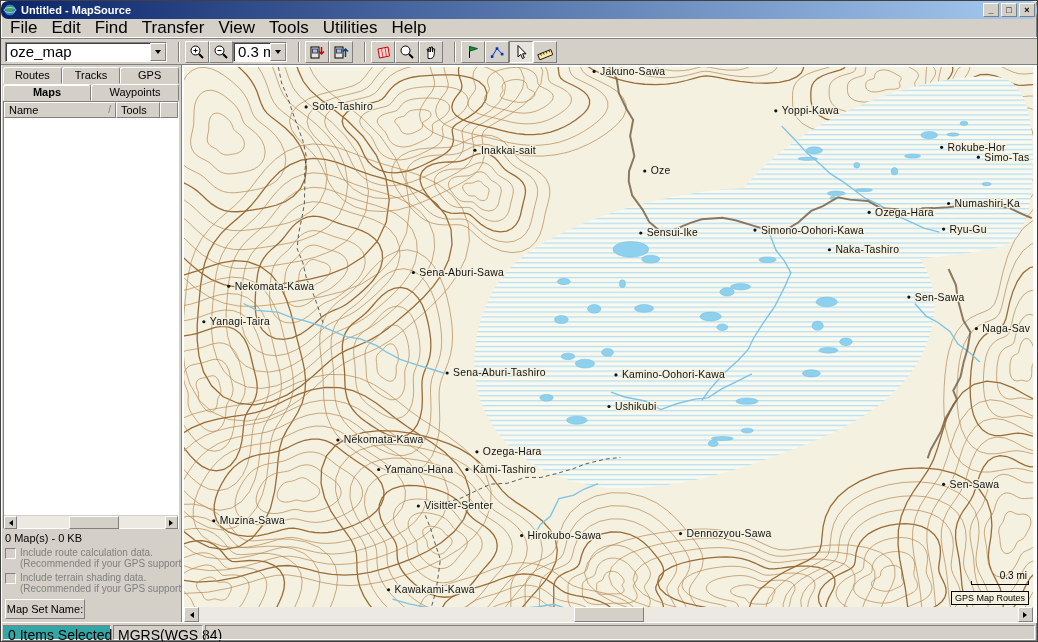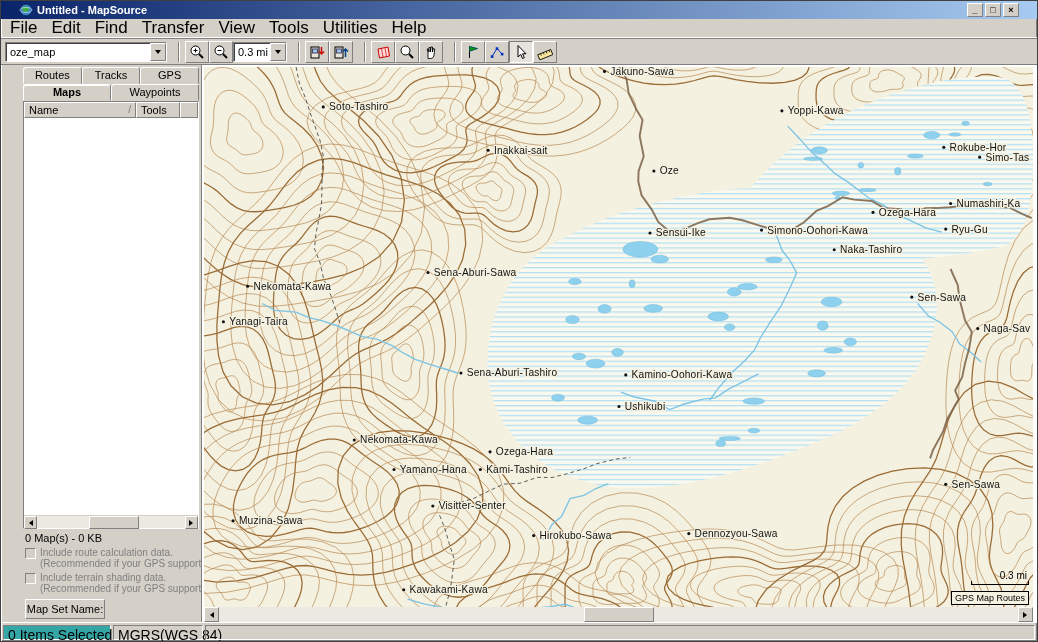--- a/index.html
+++ b/index.html
@@ -1,50 +1,50 @@
 <!DOCTYPE html>
 <html><head>
 <meta charset="utf-8">
 <style>
   * { box-sizing: border-box; margin: 0; padding: 0; }
   body { background:#ffffff; font-family:"Liberation Sans", sans-serif; }
   .window{ width:1038px; height:642px; background:#d4d0c8; border:1px solid #404040;
     box-shadow: inset 1px 1px 0 #ffffff, inset -1px -1px 0 #808080;
     display:flex; flex-direction:column; overflow:hidden; }
   
-  .titlebar{ height:18px; flex:0 0 18px; display:flex; align-items:center; padding:0 18px;
-    background:linear-gradient(90deg,#0a246a,#a6caf0); color:#fff; }
+  .titlebar{ height:18px; flex:0 0 18px; display:flex; align-items:center; padding:0 2px;
+    background:linear-gradient(90deg,#0a246a,#a6caf0); color:#fff;border-radius:7px; }
   .titlebar .title{ font-size:11px; font-weight:bold; margin-left:4px; flex:1;
     white-space:nowrap; overflow:hidden; }
   .appicon{ width:14px; height:14px; display:inline-block; }
   .winbtn{ width:16px; height:14px; margin-left:2px; background:#d4d0c8;
     border:1px solid; border-color:#fff #808080 #808080 #fff; font-size:9px; line-height:11px;
     font-weight:bold; color:#000; text-align:center; font-family:"Liberation Sans",sans-serif; padding:0; }
   
   .menubar{ height:19px; flex:0 0 19px; display:flex; align-items:center; padding-left:2px;
     border-bottom:1px solid #fff; }
   .menu-item{ font-size:17px; padding:2px 7px; color:#000; }
   
   .toolbar{ height:27px; flex:0 0 27px; display:flex; align-items:center; padding:2px 4px;
     border-top:1px solid #808080; border-bottom:1px solid #808080; background:#d4d0c8; }
   .combo{ display:flex; align-items:center; height:20px; background:#fff;
     border:1px solid; border-color:#808080 #fff #fff #808080; box-shadow:inset 1px 1px 0 #404040; }
-  .combo .cval{ font-size:11px; padding:0 4px; flex:1; white-space:nowrap; overflow:hidden; }
+  .combo .cval{ font-size:15px; padding:0 4px; flex:1; white-space:nowrap; overflow:hidden; }
   .combo .cbtn{ width:16px; height:100%; background:#d4d0c8; border:1px solid;
     border-color:#fff #808080 #808080 #fff; display:flex; align-items:center; justify-content:center; }
   .darr{ width:0; height:0; border:3px solid transparent; border-top:4px solid #000; margin-top:4px; }
   .tbtn{ width:24px; height:22px; background:#d4d0c8; border:1px solid;
     border-color:#fff #808080 #808080 #fff; display:flex; align-items:center; justify-content:center; padding:0; }
   .tbtn.pressed{ border-color:#808080 #fff #fff #808080; background:#e6e3dc; }
   .tsep{ width:2px; height:20px; border-left:1px solid #808080; border-right:1px solid #fff; margin:0 5px; }
   .tgap{ width:6px; }
   
   .content{ flex:1; display:flex; min-height:0; }
   .sidebar{ width:181px; flex:0 0 181px; display:flex; flex-direction:column;
-    border-right:1px solid #808080; padding:2px 2px 2px 2px;margin-left:20px; }
+    border-right:1px solid #808080; padding:2px 2px 2px 2px; }
   .tabrow{ display:flex; }
   .tab{ font-size:11px; height:17px; line-height:15px; text-align:center; background:#d4d0c8;
     border:1px solid; border-color:#fff #808080 #d4d0c8 #fff; border-radius:3px 3px 0 0; padding:0 4px; }
   .tabrow1 .tab{ flex:1; }
   .tabrow2 .tab{ width:88px; }
   .tab.active{ border-bottom-color:#d4d0c8; font-weight:bold; background:#d4d0c8;
     box-shadow:inset 0 1px 0 #fff; }
   .listbox{ flex:1; margin-top:0px; border:1px solid; border-color:#808080 #fff #fff #808080;
     box-shadow:inset 1px 1px 0 #404040; background:#4d7c0f; display:flex; flex-direction:column; min-height:0; }
   .listhdr{ height:16px; flex:0 0 16px; display:flex; background:#d4d0c8; }

